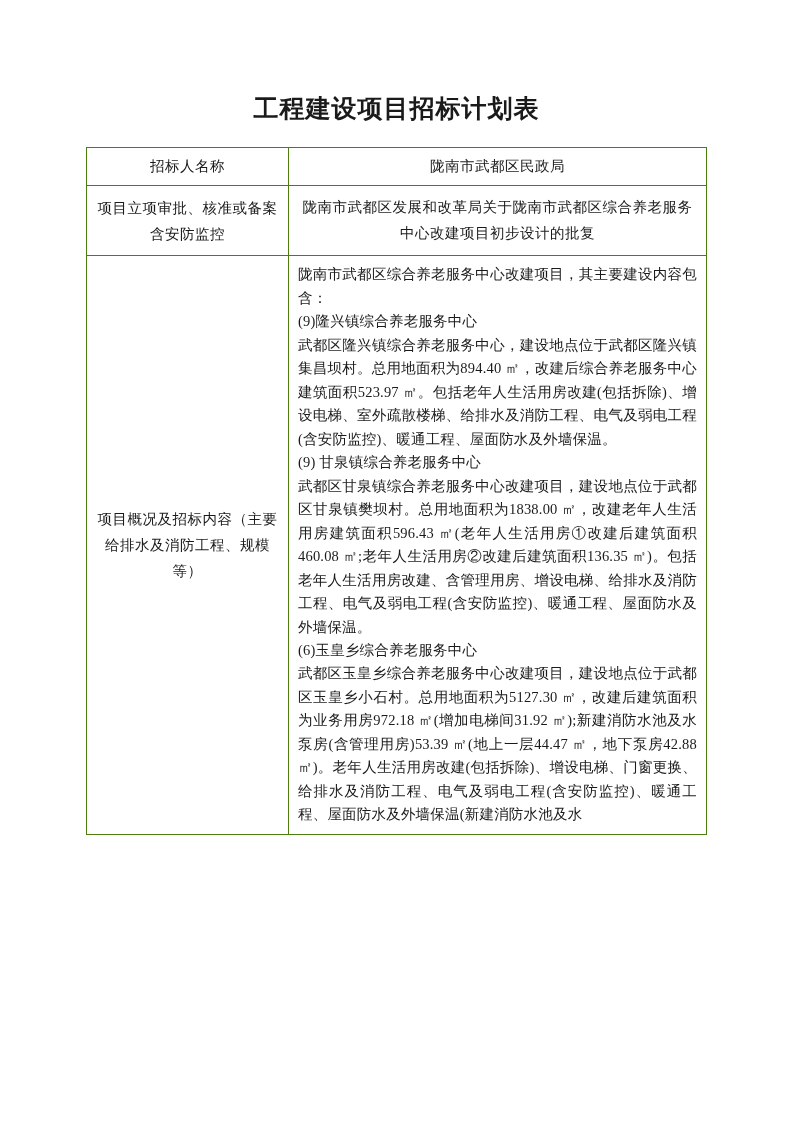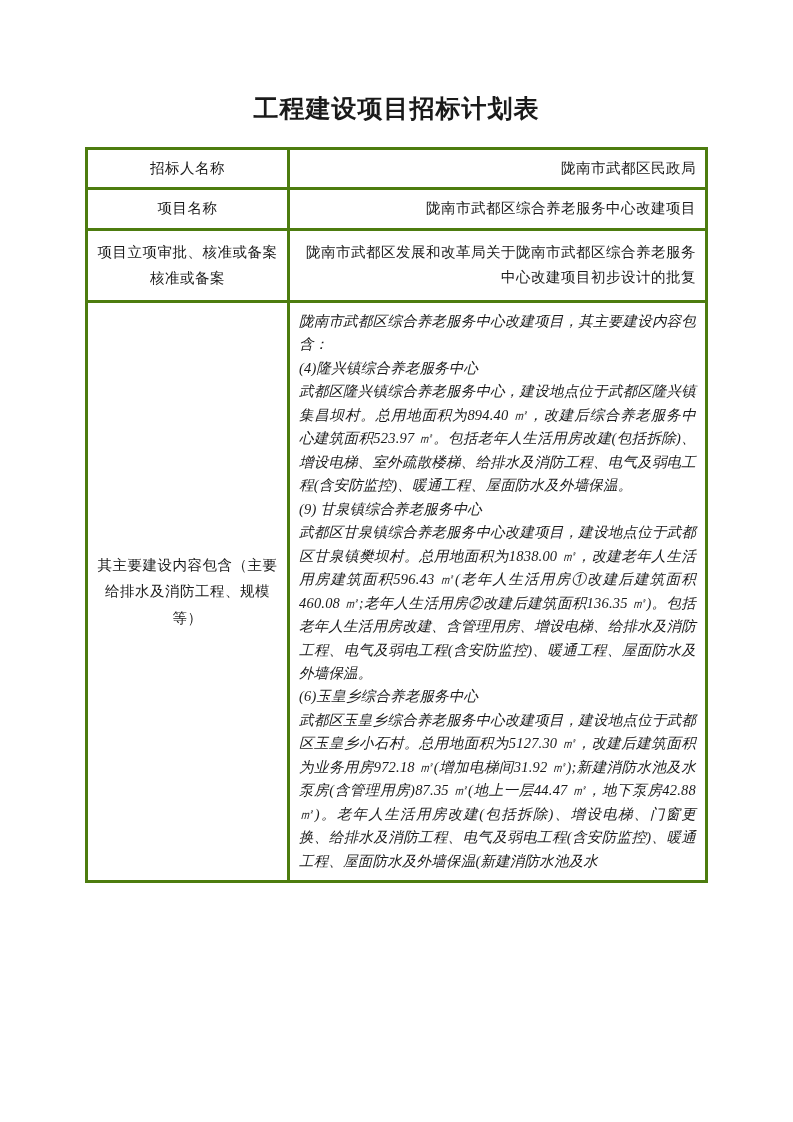--- a/index.html
+++ b/index.html
@@ -31,54 +31,53 @@
     margin-bottom: 22px;
     font-family: Liberation Mono, monospace;
   }
   table.main-table {
     border-collapse: collapse;
     margin: 0 auto;
     width: 620px;
     table-layout: fixed;
   }
   table.main-table td {
-    border: 3px solid #4d7c0f;
+    border: 1px solid #4d7c0f;
     padding: 7px 9px;
     vertical-align: middle;
     font-size: 14.5px;
     line-height: 1.62;
   }
   td.label-cell {
     width: 202px;
     text-align: center;
     font-size: 14.5px;
     letter-spacing: 0.5px;
   }
   td.value-cell {
-    text-align: right;
+    text-align: center;
     font-size: 14.5px;
     letter-spacing: 0.5px;
   }
   td.value-cell.two-line {
     line-height: 1.75;
     padding-top: 9px;
     padding-bottom: 9px;
   }
   td.label-cell.tall {
     vertical-align: middle;
     line-height: 1.8;
   }
   td.body-cell {
     text-align: left;
     vertical-align: top;
     padding: 10px 12px 10px 12px;
     line-height: 1.92;
     font-size: 14.5px;
     letter-spacing: 0.2px;
-    font-style: italic;
   }
   td.body-cell p {
     margin: 0;
     text-align: justify;
     text-justify: inter-ideograph;
   }
   td.body-cell p.indent {
     text-indent: 0;
   }
 </style>
@@ -93,45 +92,41 @@
     <colgroup>
       <col style="width:202px">
       <col style="width:418px">
     </colgroup>
     <tbody>
       <tr>
         <td class="label-cell">招标人名称</td>
         <td class="value-cell">陇南市武都区民政局</td>
       </tr>
       <tr>
-        <td class="label-cell">项目名称</td>
-        <td class="value-cell">陇南市武都区综合养老服务中心改建项目</td>
-      </tr>
-      <tr>
         <td class="label-cell tall">
           <div>项目立项审批、核准或备案</div>
-          <div>核准或备案</div>
+          <div>含安防监控</div>
         </td>
         <td class="value-cell two-line">
           <div>陇南市武都区发展和改革局关于陇南市武都区综合养老服务</div>
           <div>中心改建项目初步设计的批复</div>
         </td>
       </tr>
       <tr>
         <td class="label-cell tall">
-          <div>其主要建设内容包含（主要</div>
+          <div>项目概况及招标内容（主要</div>
           <div>给排水及消防工程、规模</div>
           <div>等）</div>
         </td>
         <td class="body-cell">
           <p class="indent">陇南市武都区综合养老服务中心改建项目，其主要建设内容包含：</p>
-          <p class="indent">(4)隆兴镇综合养老服务中心</p>
+          <p class="indent">(9)隆兴镇综合养老服务中心</p>
           <p class="indent">武都区隆兴镇综合养老服务中心，建设地点位于武都区隆兴镇集昌坝村。总用地面积为894.40 ㎡，改建后综合养老服务中心建筑面积523.97 ㎡。包括老年人生活用房改建(包括拆除)、增设电梯、室外疏散楼梯、给排水及消防工程、电气及弱电工程(含安防监控)、暖通工程、屋面防水及外墙保温。</p>
           <p class="indent">(9) 甘泉镇综合养老服务中心</p>
           <p class="indent">武都区甘泉镇综合养老服务中心改建项目，建设地点位于武都区甘泉镇樊坝村。总用地面积为1838.00 ㎡，改建老年人生活用房建筑面积596.43 ㎡(老年人生活用房①改建后建筑面积460.08 ㎡;老年人生活用房②改建后建筑面积136.35 ㎡)。包括老年人生活用房改建、含管理用房、增设电梯、给排水及消防工程、电气及弱电工程(含安防监控)、暖通工程、屋面防水及外墙保温。</p>
           <p class="indent">(6)玉皇乡综合养老服务中心</p>
-          <p class="indent">武都区玉皇乡综合养老服务中心改建项目，建设地点位于武都区玉皇乡小石村。总用地面积为5127.30 ㎡，改建后建筑面积为业务用房972.18 ㎡(增加电梯间31.92 ㎡);新建消防水池及水泵房(含管理用房)87.35 ㎡(地上一层44.47 ㎡，地下泵房42.88 ㎡)。老年人生活用房改建(包括拆除)、增设电梯、门窗更换、给排水及消防工程、电气及弱电工程(含安防监控)、暖通工程、屋面防水及外墙保温(新建消防水池及水</p>
+          <p class="indent">武都区玉皇乡综合养老服务中心改建项目，建设地点位于武都区玉皇乡小石村。总用地面积为5127.30 ㎡，改建后建筑面积为业务用房972.18 ㎡(增加电梯间31.92 ㎡);新建消防水池及水泵房(含管理用房)53.39 ㎡(地上一层44.47 ㎡，地下泵房42.88 ㎡)。老年人生活用房改建(包括拆除)、增设电梯、门窗更换、给排水及消防工程、电气及弱电工程(含安防监控)、暖通工程、屋面防水及外墙保温(新建消防水池及水</p>
         </td>
       </tr>
     </tbody>
   </table>
 
 </div>
 
 </body></html>

